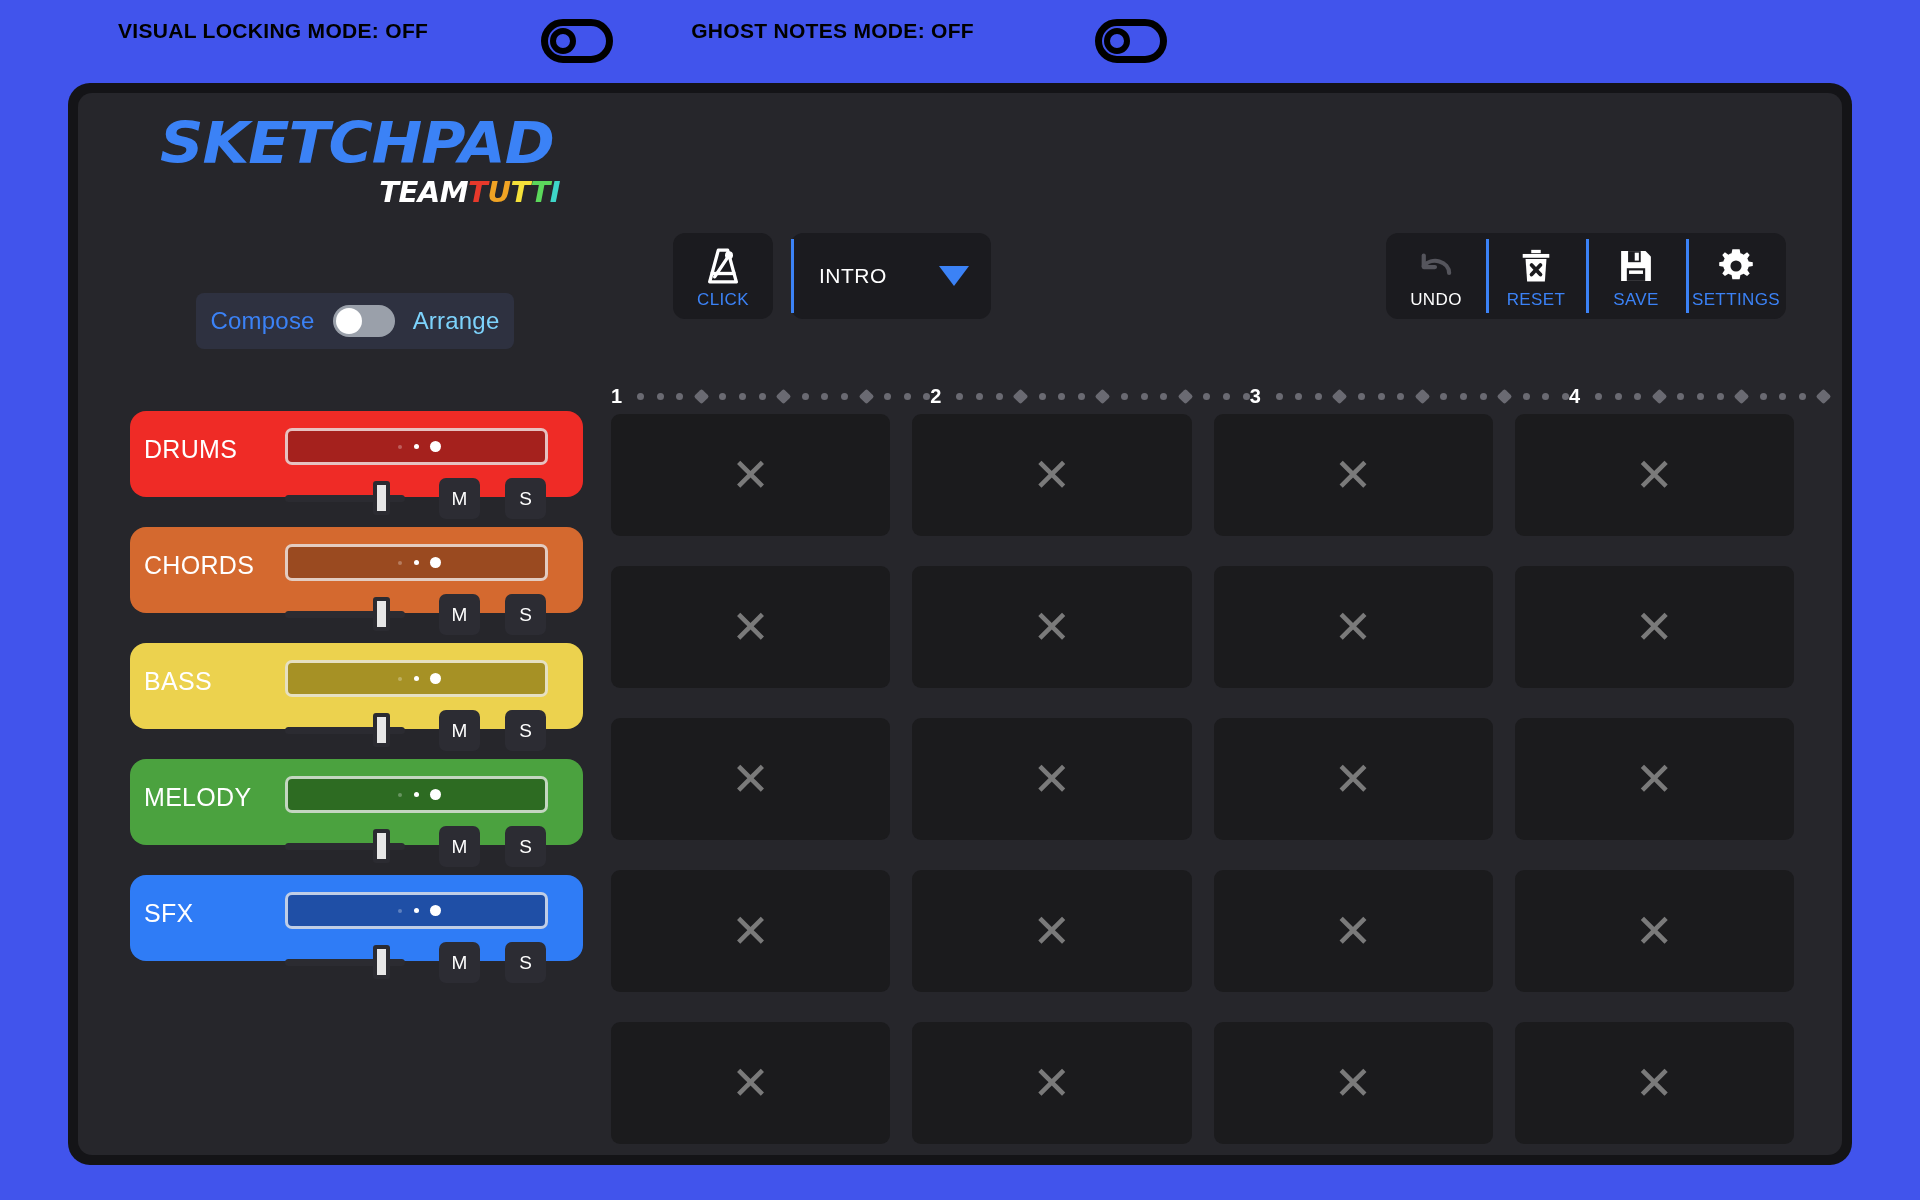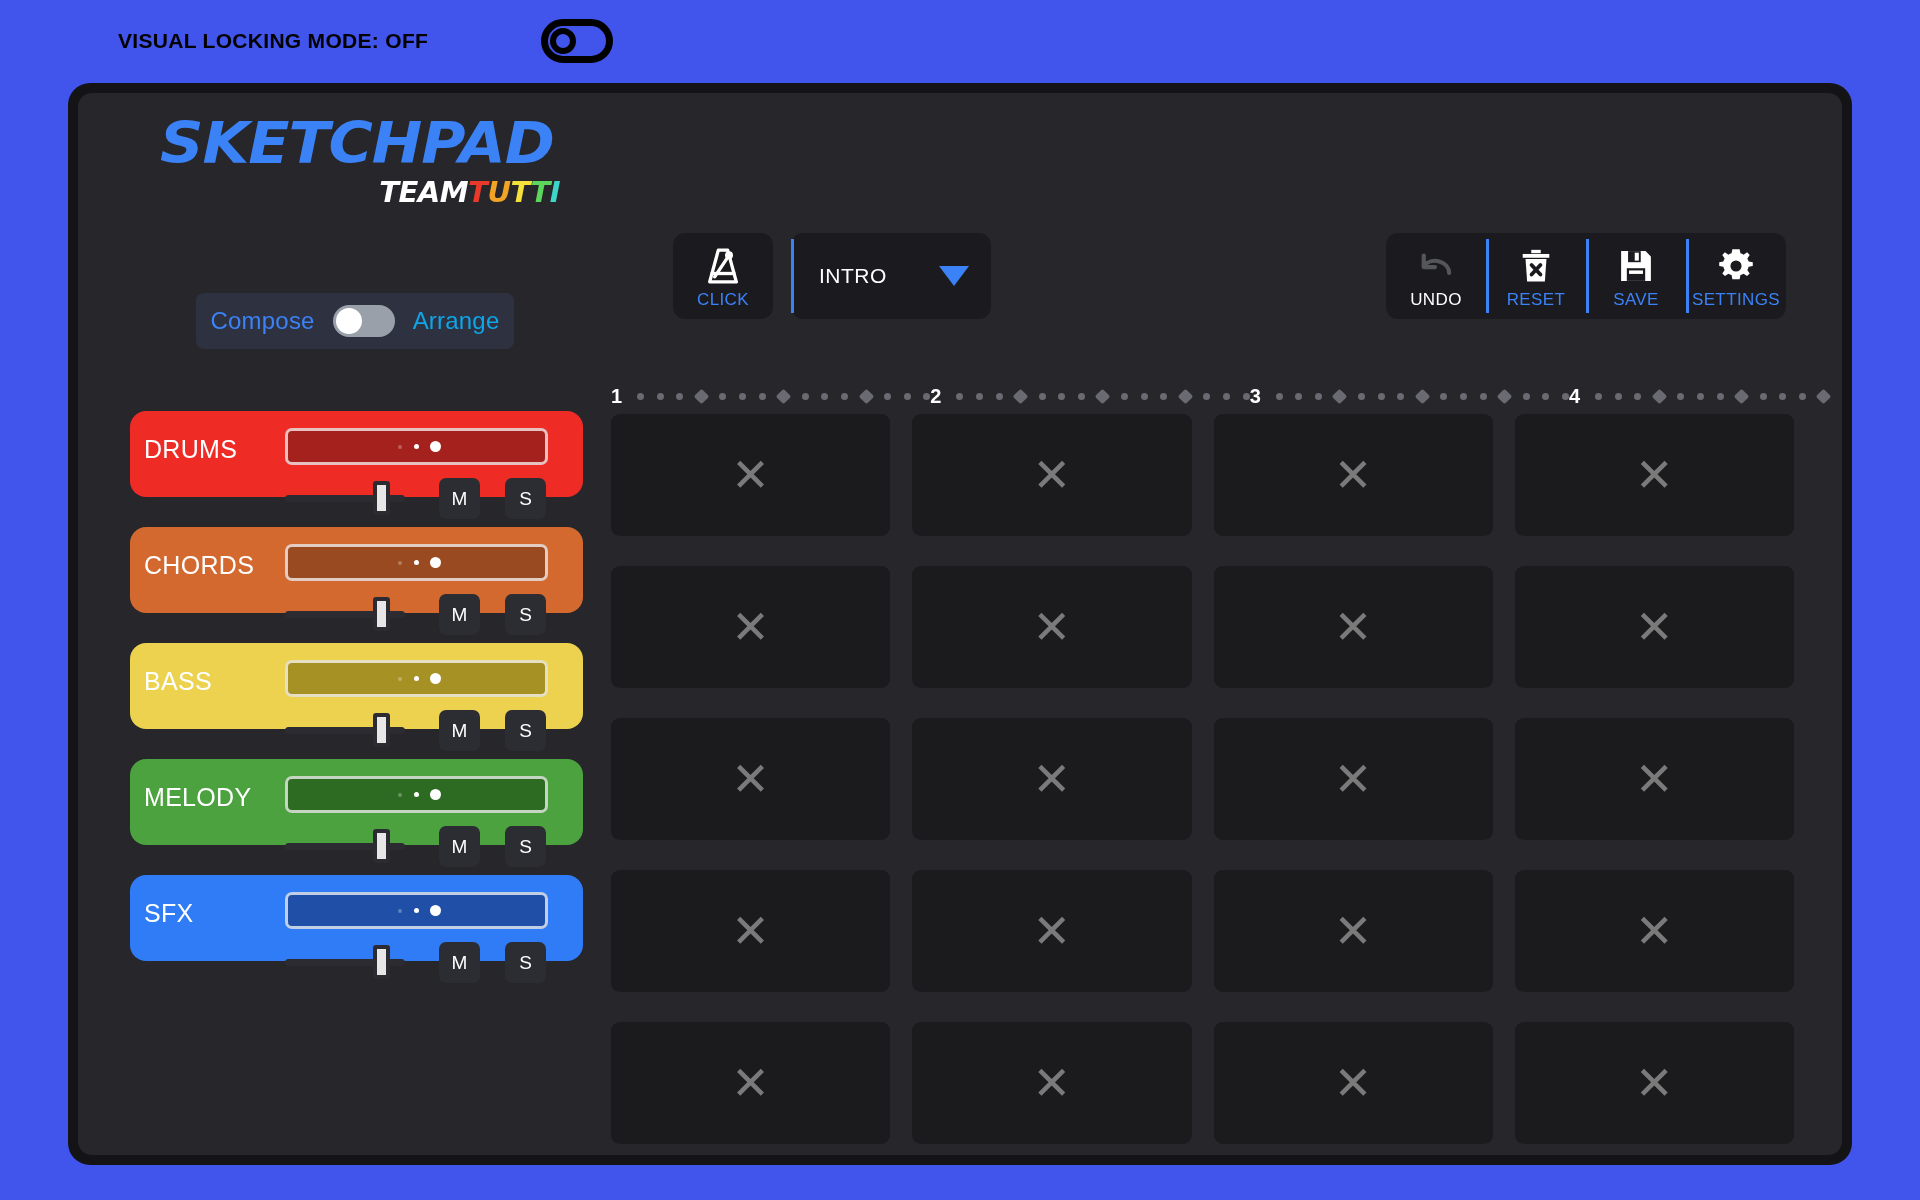--- a/index.html
+++ b/index.html
@@ -22,21 +22,20 @@
     position: absolute;
     top: 0; left: 0;
     width: 1920px;
     height: 82px;
     display: flex;
     align-items: center;
     padding-left: 118px;
   }
   .mode-group {
     display: flex;
-    align-items: center;
     gap: 15px;
   }
   .mode-label {
     color: #000;
     font-size: 21px;
     font-weight: 700;
     letter-spacing: 0.3px;
     white-space: nowrap;
     font-family: "Liberation Sans", sans-serif;
   }
@@ -280,21 +279,21 @@
     height: 56px;
     background: #2e3140;
     border-radius: 8px;
     display: flex;
     align-items: center;
     justify-content: center;
     gap: 18px;
   }
   .pill-txt { font-size: 24px; letter-spacing: 0.2px; }
   .pill-txt.on  { color: #3b82f6; }
-  .pill-txt.off { color: #0ea5e9; }
+  .pill-txt.off { color: #7dd3fc; }
   .pill-switch {
     width: 62px;
     height: 32px;
     background: #9aa0aa;
     border-radius: 16px;
     display: flex;
     align-items: center;
     padding: 3px;
     cursor: pointer;
   }
@@ -448,20 +447,26 @@
   }
   .ruler-cols { display: flex; }
   .ruler-col { flex: 1; display: flex; align-items: center; }
 </style>
 </head>
 <body>
 
 <div class="mode-bar">
   <div class="mode-group">
     <span class="mode-label">VISUAL LOCKING MODE: OFF</span>
+    <div class="mode-switch">
+      <div class="knob"></div>
+    </div>
+  </div>
+  <div class="mode-group">
+    <span class="mode-label">GHOST NOTES MODE: OFF</span>
     <div class="mode-switch">
       <div class="knob"></div>
     </div>
   </div>
 </div>
 
 <div class="frame">
 <div class="app">
 
   <div class="header">

